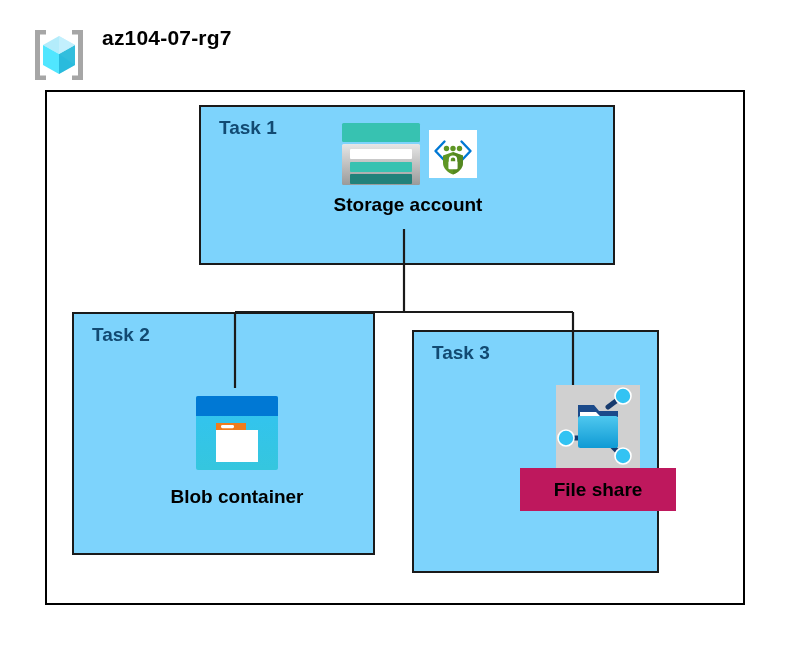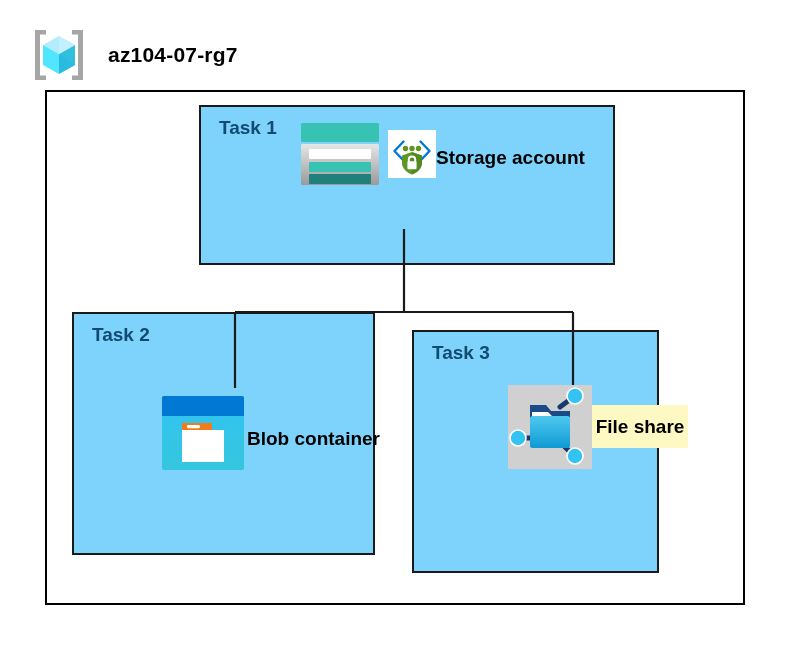--- a/index.html
+++ b/index.html
@@ -20,22 +20,22 @@
     background: #ffffff;
     overflow: hidden;
   }
 
   
   .rg-header {
     position: absolute;
     left: 30px;
     top: 26px;
     display: flex;
-    align-items: center;
-    gap: 20px;
+    align-items: flex-start;
+    gap: 14px;
   }
   .rg-icon {
     width: 58px;
     height: 58px;
     display: block;
   }
   .rg-title {
     font-size: 21px;
     font-weight: bold;
     color: #000000;
@@ -83,21 +83,21 @@
     top: 0;
     width: 788px;
     height: 647px;
     pointer-events: none;
   }
 
   
   .node {
     position: absolute;
     display: flex;
-    flex-direction: row;
+    flex-direction: column;
     align-items: center;
   }
   .node-label {
     font-size: 19px;
     font-weight: bold;
     color: #000000;
     white-space: nowrap;
     text-align: center;
   }
   .node-icons {
@@ -109,21 +109,21 @@
   
   .node.storage-account {
     left: 298px;
     top: 122px;
     width: 220px;
   }
   .node.storage-account .node-label { margin-top: 8px; }
 
   
   .node.blob-container {
-    left: 159px;
+    left: 147px;
     top: 392px;
     width: 180px;
   }
   .node.blob-container .node-label { margin-top: 12px; }
 
   
   .node.file-share {
     left: 508px;
     top: 385px;
     width: 180px;
@@ -131,22 +131,22 @@
   .icon-plate {
     background: #d0d0d0;
     padding: 0;
     display: flex;
     align-items: center;
     justify-content: center;
     width: 84px;
     height: 84px;
   }
   .label-plate {
-    background: #fef9c3;
-    width: 212px;
+    background: #be185d;
+    width: 156px;
     height: 43px;
     display: flex;
     align-items: center;
     justify-content: center;
     margin-top: -1px;
   }
 
   svg { display: block; }
 </style>
 </head>

